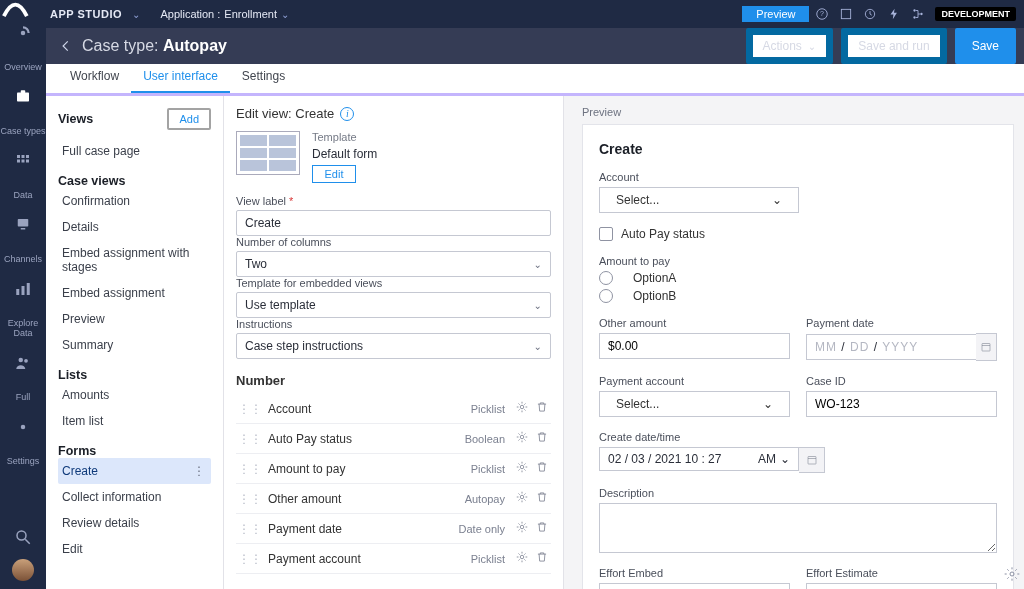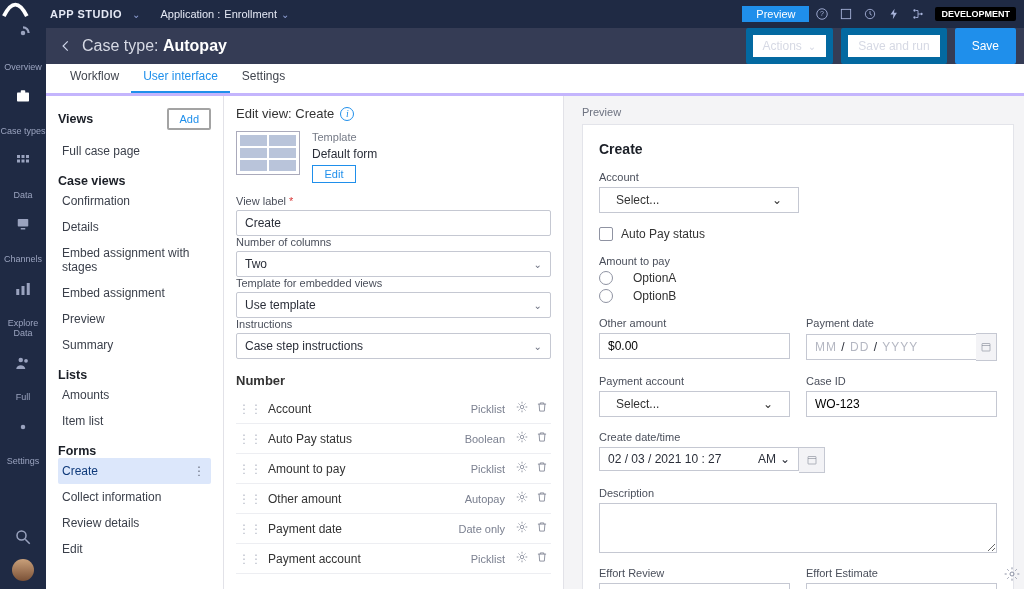--- a/index.html
+++ b/index.html
@@ -526,21 +526,21 @@
           </div>
         </div>
 
         <div class="pg">
           <span class="plabel">Description</span>
           <textarea class="pinput tall" style=""></textarea>
         </div>
 
         <div class="pg-row">
           <div class="pg">
-            <span class="plabel">Effort Review</span>
+            <span class="plabel">Effort Embed</span>
             <input class="pinput" style="">
           </div>
           <div class="pg">
             <span class="plabel">Effort Estimate</span>
             <input class="pinput" style="">
           </div>
         </div>
       </div>
       <div class="gear-corner">
         <svg viewBox="0 0 24 24">

